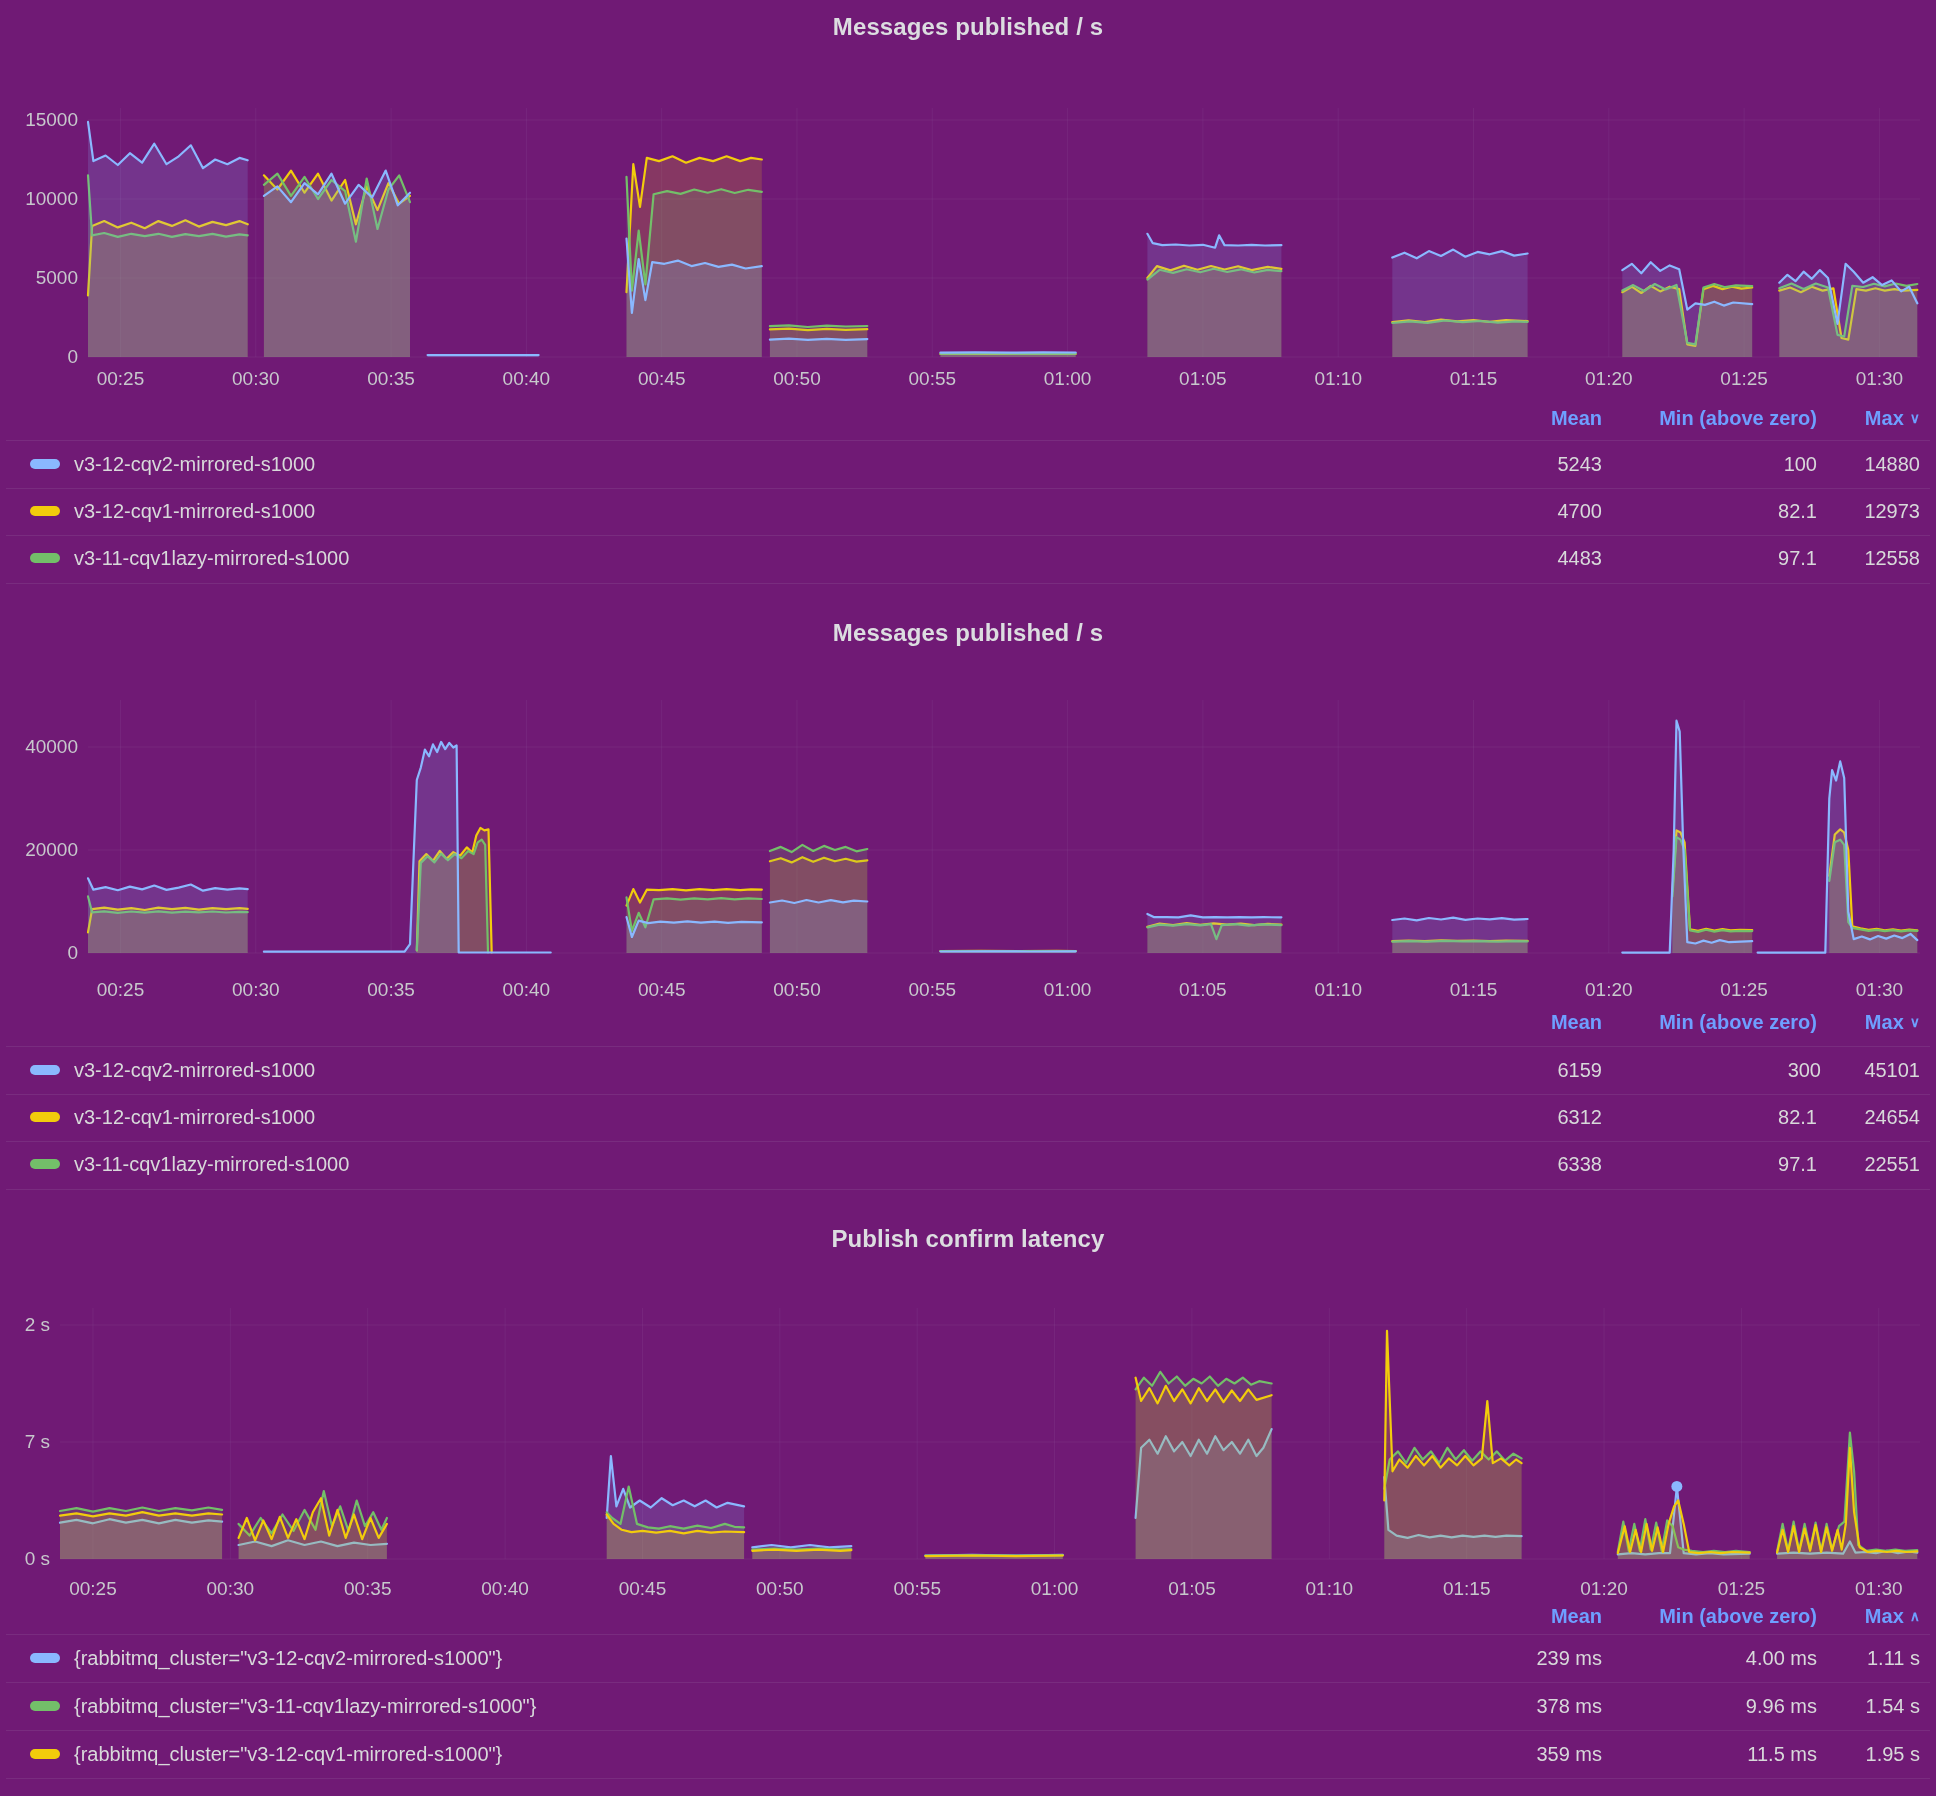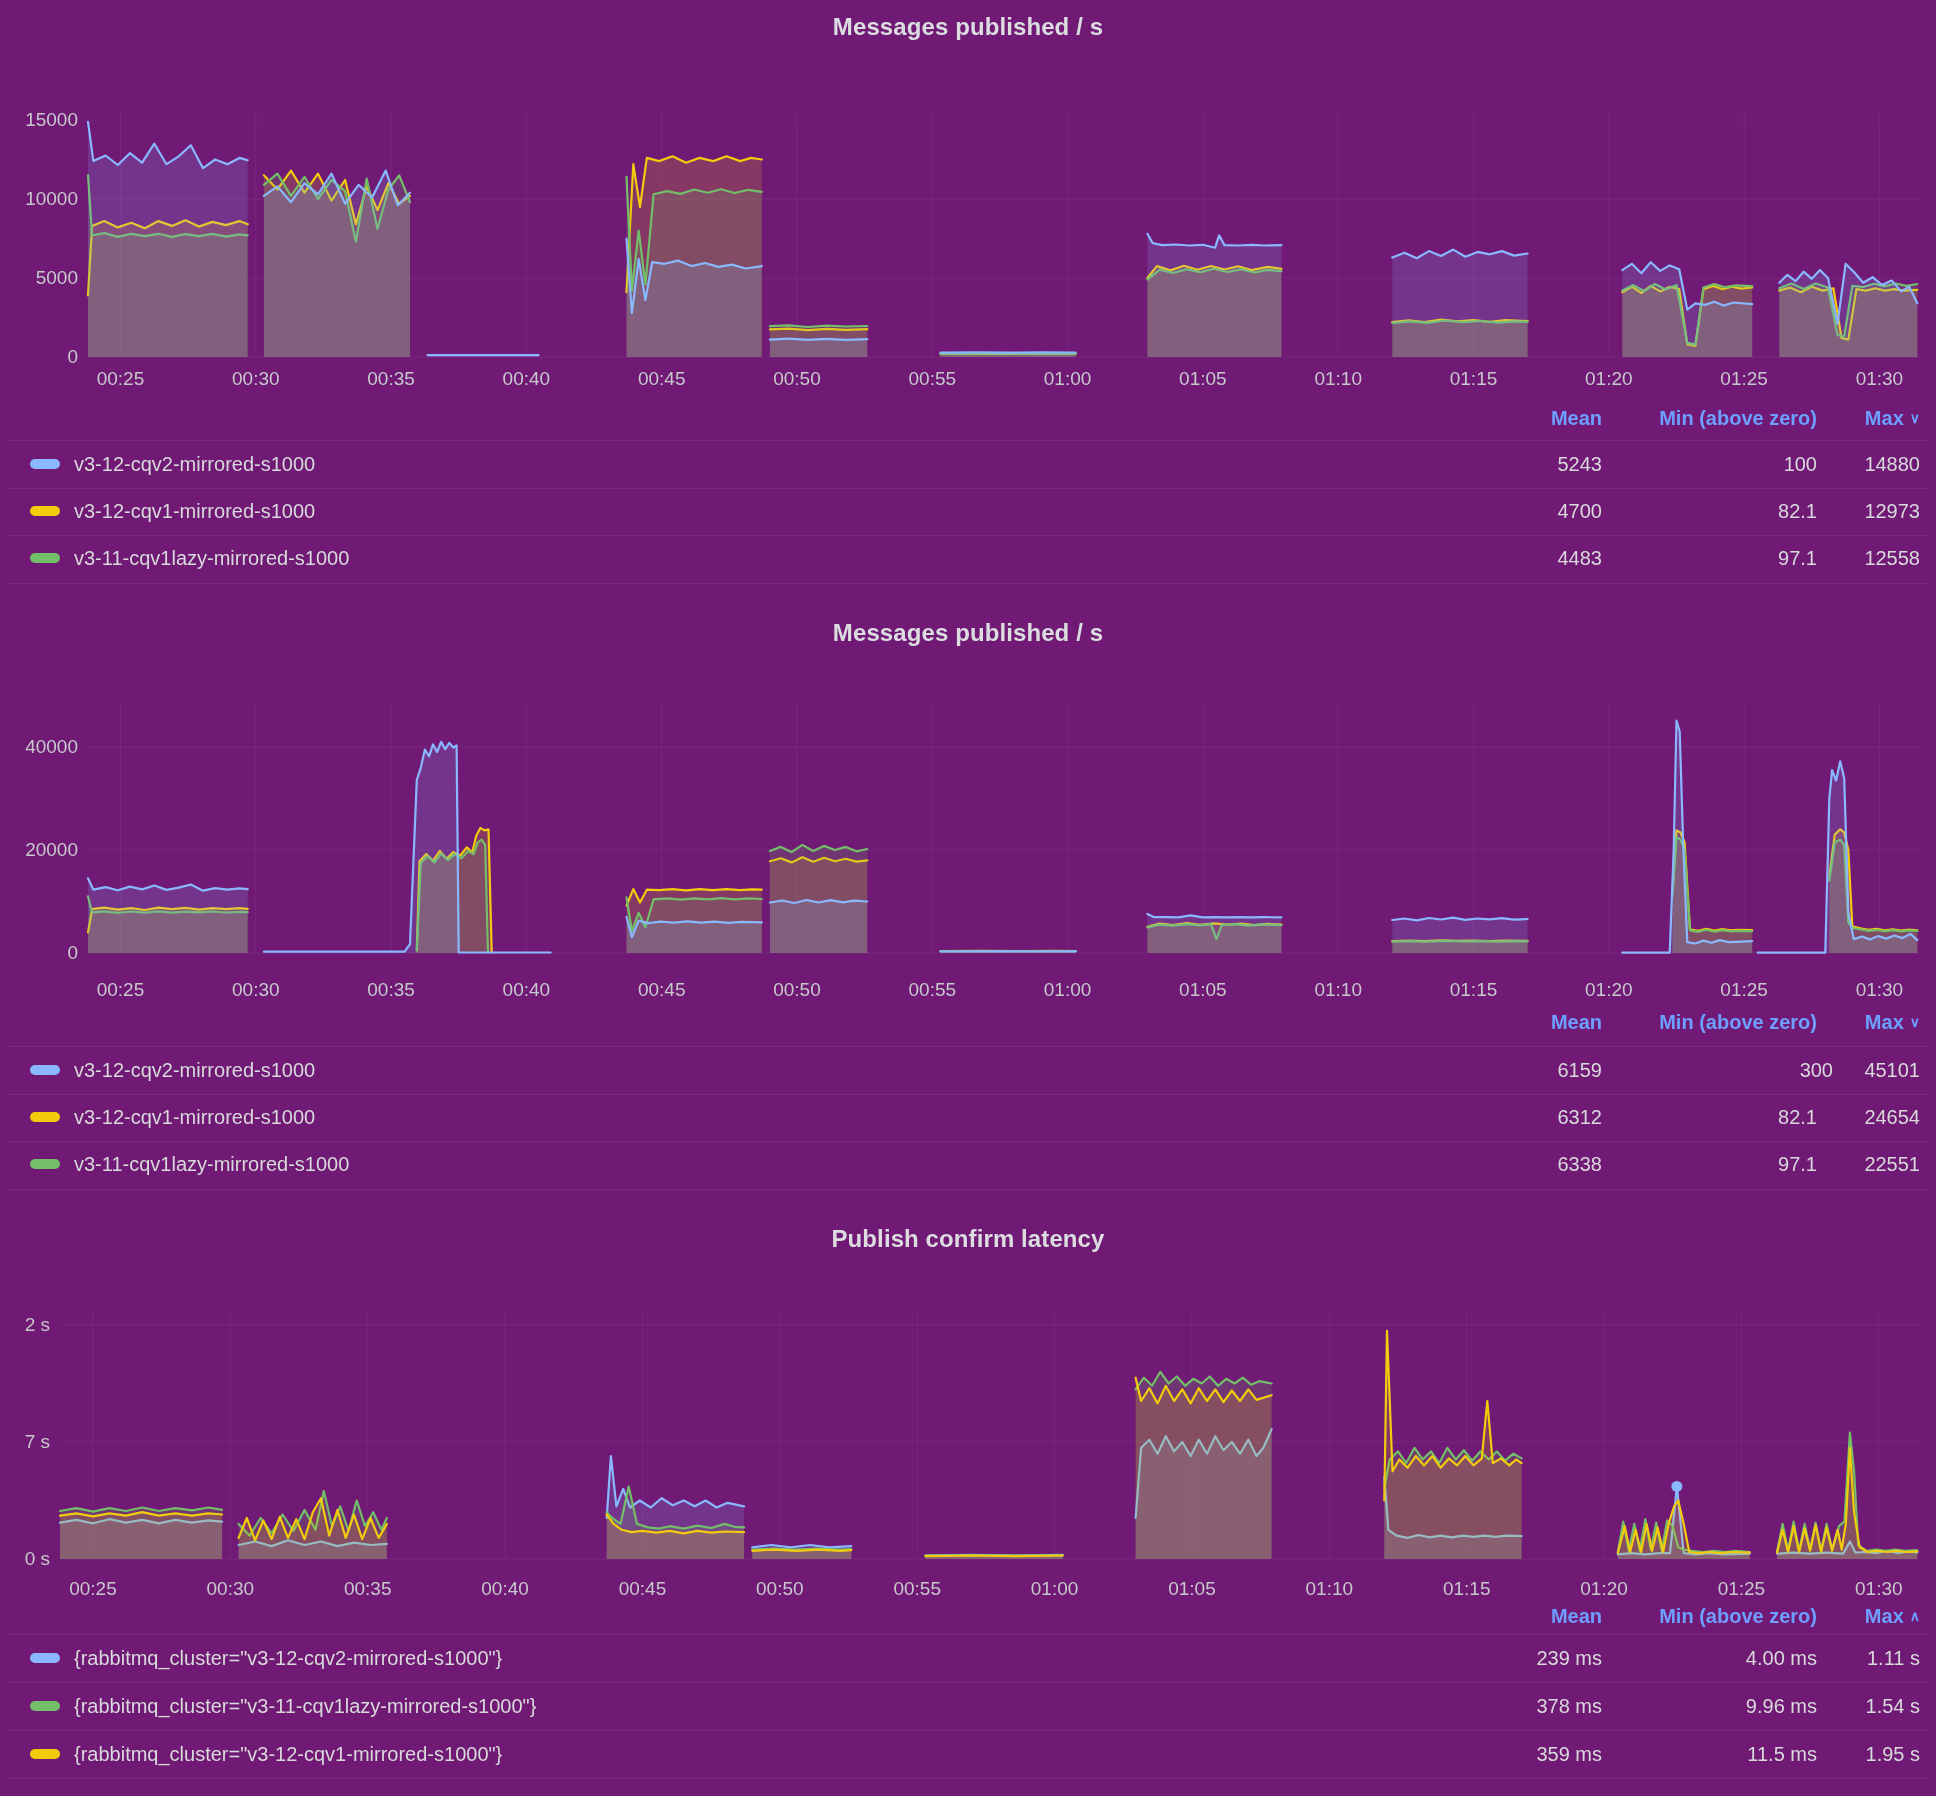--- a/index.html
+++ b/index.html
@@ -328,21 +328,21 @@
         <div class="axis-label y-label" style="right: 1858px; top: 747px;">40000</div>
       </div>
     <div class="legend">
         <div class="legend-cell legend-header num" style="right: 334px; top: 1022px;">Mean</div>
         <div class="legend-cell legend-header num" style="right: 119px; top: 1022px;">Min (above zero)</div>
         <div class="legend-cell legend-header num" style="right: 16px; top: 1022px;">Max<span class="chev">∨</span></div>
         <div class="legend-sep" style="top: 1046px;"></div>
         <div class="swatch" style="top: 1070px; background: rgb(138, 184, 255);"></div>
         <div class="legend-cell series-label" style="top: 1070px;">v3-12-cqv2-mirrored-s1000</div>
         <div class="legend-cell num" style="right: 334px; top: 1070px;">6159</div>
-        <div class="legend-cell num" style="right: 103px; top: 1070px;">300</div>
+        <div class="legend-cell num" style="right: 115px; top: 1070px;">300</div>
         <div class="legend-cell num" style="right: 16px; top: 1070px;">45101</div>
         <div class="legend-sep" style="top: 1093.5px;"></div>
         <div class="swatch" style="top: 1117px; background: rgb(242, 204, 12);"></div>
         <div class="legend-cell series-label" style="top: 1117px;">v3-12-cqv1-mirrored-s1000</div>
         <div class="legend-cell num" style="right: 334px; top: 1117px;">6312</div>
         <div class="legend-cell num" style="right: 119px; top: 1117px;">82.1</div>
         <div class="legend-cell num" style="right: 16px; top: 1117px;">24654</div>
         <div class="legend-sep" style="top: 1141px;"></div>
         <div class="swatch" style="top: 1164px; background: rgb(115, 191, 105);"></div>
         <div class="legend-cell series-label" style="top: 1164px;">v3-11-cqv1lazy-mirrored-s1000</div>

